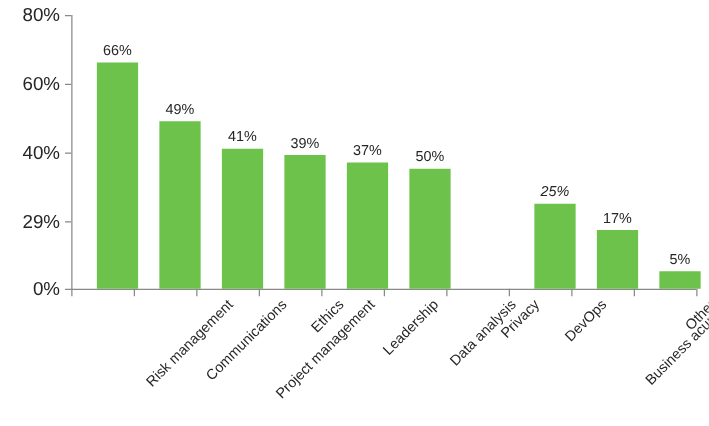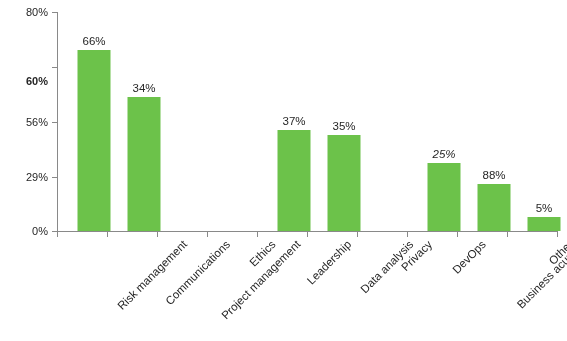--- a/index.html
+++ b/index.html
@@ -12,21 +12,21 @@
   #chart-root{position:relative;width:567px;height:341px;}
 
   
   .y-axis-line{position:absolute;left:57px;top:12px;width:1px;height:220px;background:#898989;}
   .x-axis-line{position:absolute;left:57px;top:231px;width:500px;height:1px;background:#898989;}
 
   
   .y-tick{position:absolute;width:5px;height:1px;background:#898989;left:52px;}
   
   .y-label{position:absolute;right:0;width:46px;text-align:right;
-           font-size:11px;color:#262626;line-height:11px;}
+           font-size:15px;color:#262626;line-height:11px;}
   .y-label-wrap{position:absolute;left:0;top:0;width:48px;height:341px;}
 
   
   .x-tick{position:absolute;top:231px;width:1px;height:6px;background:#898989;}
 
   
   .bars{position:absolute;left:69px;top:12px;width:500px;height:219px;padding-left:24px;}
   .bar-slot{position:absolute;bottom:0;height:219px;}
   .bar{position:absolute;bottom:0;left:50%;transform:translateX(-50%);
        width:33px;background:#6CC24A;}
@@ -41,59 +41,67 @@
              transform:rotate(-45deg);
              text-align:right;}
 </style>
 </head>
 <body>
 
 <div id="chart-root">
 
   <div class="y-label-wrap">
     <div class="y-label" style="top:7px;">80%</div>
-    <div class="y-label" style="top:76px;font-weight:bold;">60%</div>
-    <div class="y-label" style="top:117px;">56%</div>
+    <div class="y-label" style="top:62px;">60%</div>
+    <div class="y-label" style="top:117px;">40%</div>
     <div class="y-label" style="top:172px;">29%</div>
     <div class="y-label" style="top:226px;">0%</div>
   </div>
 
   <div class="y-axis-line"></div>
   <div class="x-axis-line"></div>
 
   <div class="y-tick" style="top:12px;"></div>
   <div class="y-tick" style="top:67px;"></div>
   <div class="y-tick" style="top:122px;"></div>
   <div class="y-tick" style="top:177px;"></div>
   <div class="y-tick" style="top:231px;"></div>
 
   <div class="bars" id="bars">
       <div class="bar-slot" style="left: 0px; width: 50px;">
         <div class="bar" title="Risk management 66%" style="height: 180.675px; background: rgb(108, 194, 74);"></div>
         <div class="bar-value" style="bottom: 183.675px;">66%</div>
       </div>
       <div class="bar-slot" style="left: 50px; width: 50px;">
         <div class="bar" title="Communications 49%" style="height: 134.137px; background: rgb(108, 194, 74);"></div>
-        <div class="bar-value" style="bottom: 137.137px;">34%</div>
+        <div class="bar-value" style="bottom: 137.137px;">49%</div>
+      </div>
+      <div class="bar-slot" style="left: 100px; width: 50px;">
+        <div class="bar" title="Project management 41%" style="height: 112.237px; background: rgb(108, 194, 74);"></div>
+        <div class="bar-value" style="bottom: 115.237px;">41%</div>
+      </div>
+      <div class="bar-slot" style="left: 150px; width: 50px;">
+        <div class="bar" title="Ethics 39%" style="height: 106.763px; background: rgb(108, 194, 74);"></div>
+        <div class="bar-value" style="bottom: 109.763px;">39%</div>
       </div>
       <div class="bar-slot" style="left: 200px; width: 50px;">
         <div class="bar" title="Leadership 37%" style="height: 101.287px; background: rgb(108, 194, 74);"></div>
         <div class="bar-value" style="bottom: 104.287px; text-align: center;">37%</div>
       </div>
       <div class="bar-slot" style="left: 250px; width: 50px;">
         <div class="bar" title="Data analysis 35%" style="height: 95.8125px; background: rgb(108, 194, 74);"></div>
-        <div class="bar-value" style="bottom: 98.8125px;">35%</div>
+        <div class="bar-value" style="bottom: 98.8125px;">50%</div>
       </div>
       <div class="bar-slot" style="left: 350px; width: 50px; font-style: italic;">
         <div class="bar" title="DevOps 25%" style="height: 68.4375px; background: rgb(108, 194, 74);"></div>
         <div class="bar-value" style="bottom: 71.4375px;">25%</div>
       </div>
       <div class="bar-slot" style="left: 400px; width: 50px;">
         <div class="bar" title="Business acumen 17%" style="height: 46.5375px; background: rgb(108, 194, 74);"></div>
-        <div class="bar-value" style="bottom: 49.5375px;">88%</div>
+        <div class="bar-value" style="bottom: 49.5375px;">17%</div>
       </div>
       <div class="bar-slot" style="left: 450px; width: 50px;">
         <div class="bar" title="Other 5%" style="height: 13.6875px; background: rgb(108, 194, 74);"></div>
         <div class="bar-value" style="bottom: 16.6875px;">5%</div>
       </div>
     </div>
 
   <div id="xticks">
       <div class="x-tick" style="left: 57px;"></div>
       <div class="x-tick" style="left: 107px;"></div>

